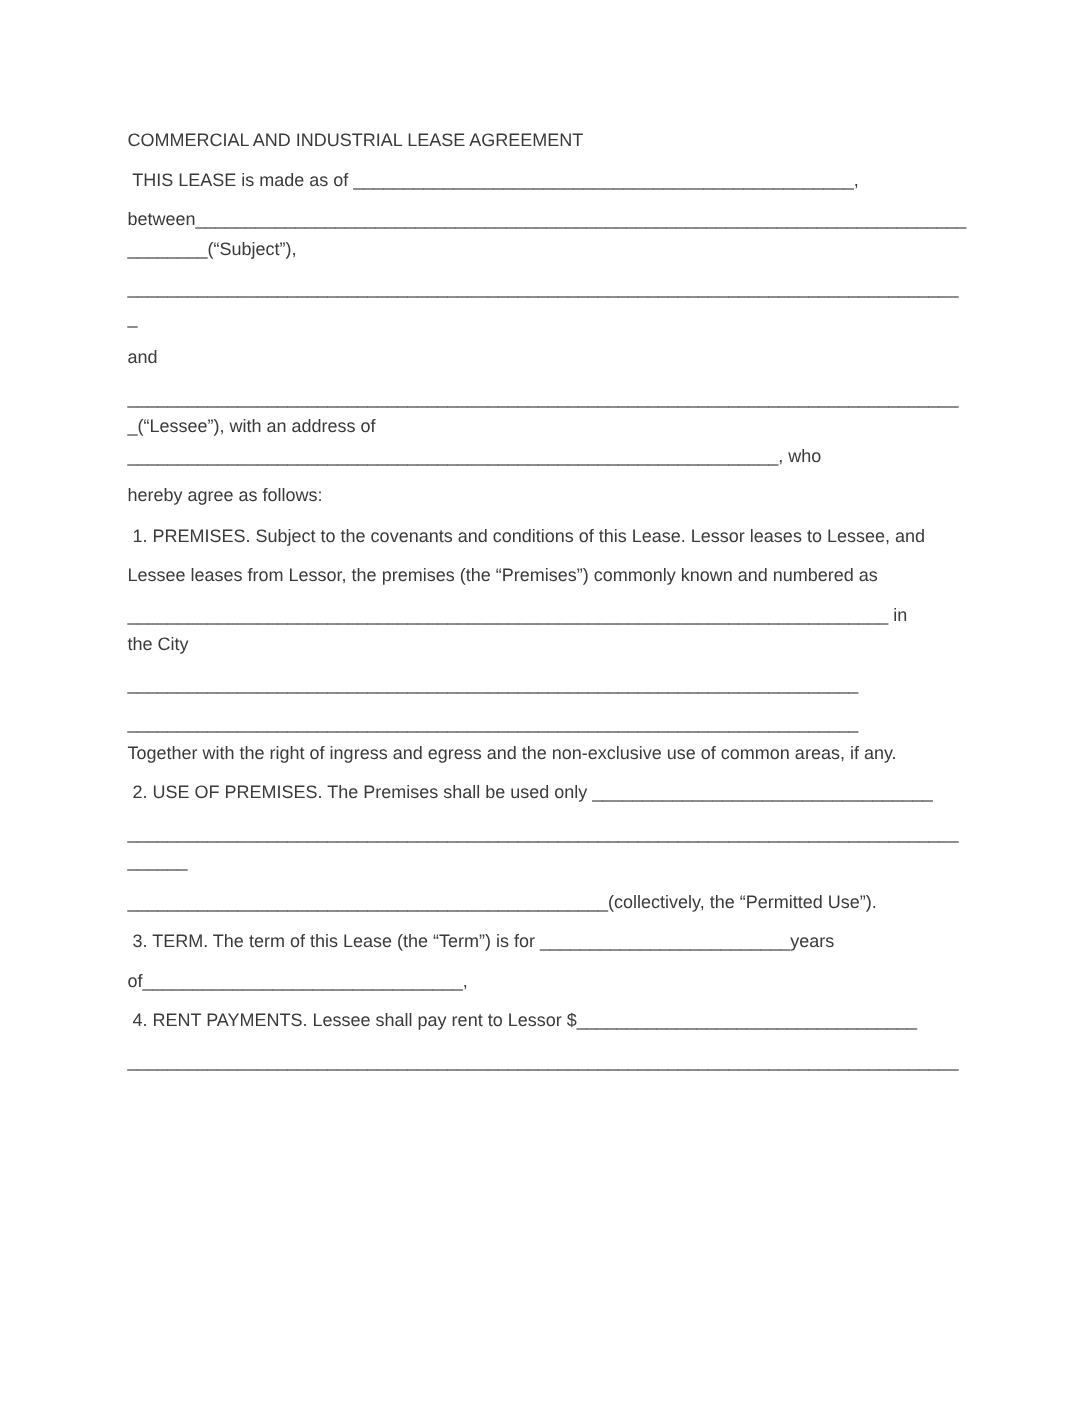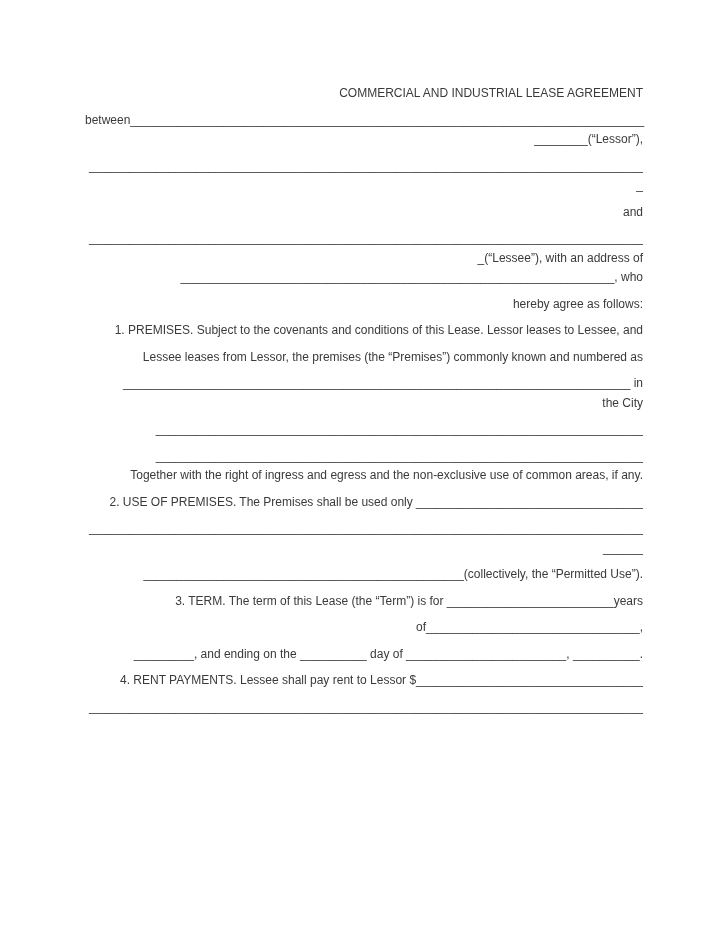--- a/index.html
+++ b/index.html
@@ -14,21 +14,20 @@
     width: 728px;
     height: 942px;
     box-sizing: border-box;
     padding: 84px 0 0 85px;
     background: #ffffff;
     overflow: hidden;
   }
   .doc-body {
     width: 558px;
     color: #3a3a3a;
-    text-align: right;
   }
   .para + .para {
     margin-top: 7px;
   }
   .line {
     font-family: "Liberation Sans", sans-serif;
     font-size: 12px;
     line-height: 19.5px;
     white-space: pre;
     letter-spacing: 0;
@@ -36,22 +35,25 @@
 </style>
 </head>
 <body style="background: rgb(255, 255, 255);">
 
 <div class="page">
   <div class="doc-body" id="doc" style="color: rgb(58, 58, 58);">
       <div class="para">
         <div class="line">COMMERCIAL AND INDUSTRIAL LEASE AGREEMENT</div>
       </div>
       <div class="para">
+        <div class="line"> THIS LEASE is made as of __________________________________________________,</div>
+      </div>
+      <div class="para">
         <div class="line">between_____________________________________________________________________________</div>
-        <div class="line">________(“Lessor”),</div>
+        <div class="line">________(“Subject”),</div>
       </div>
       <div class="para">
         <div class="line">___________________________________________________________________________________</div>
         <div class="line">_</div>
       </div>
       <div class="para">
         <div class="line">and</div>
       </div>
       <div class="para">
         <div class="line">___________________________________________________________________________________</div>
@@ -88,22 +90,19 @@
       <div class="para">
         <div class="line">________________________________________________(collectively, the “Permitted Use”).</div>
       </div>
       <div class="para">
         <div class="line"> 3. TERM. The term of this Lease (the “Term”) is for _________________________years</div>
       </div>
       <div class="para">
         <div class="line">of________________________________,</div>
       </div>
       <div class="para">
-        <div class="line">_________, and ending on the __________ day of ________________________, __________.</div>
-      </div>
-      <div class="para">
         <div class="line"> 4. RENT PAYMENTS. Lessee shall pay rent to Lessor $__________________________________</div>
       </div>
       <div class="para">
         <div class="line">___________________________________________________________________________________</div>
       </div>
     </div>
 </div>
 
 </body></html>

